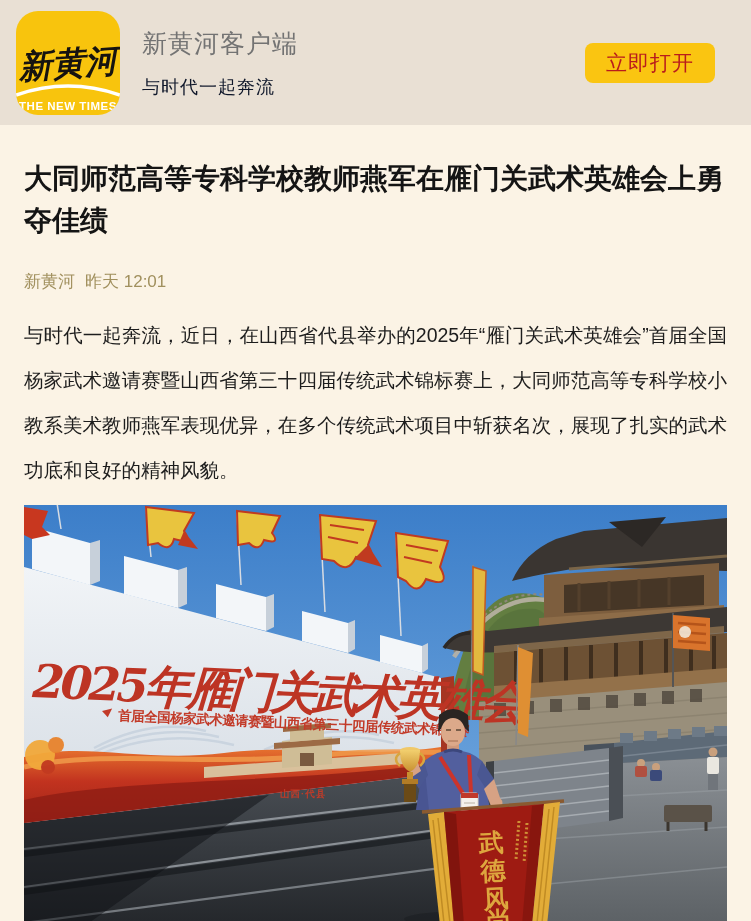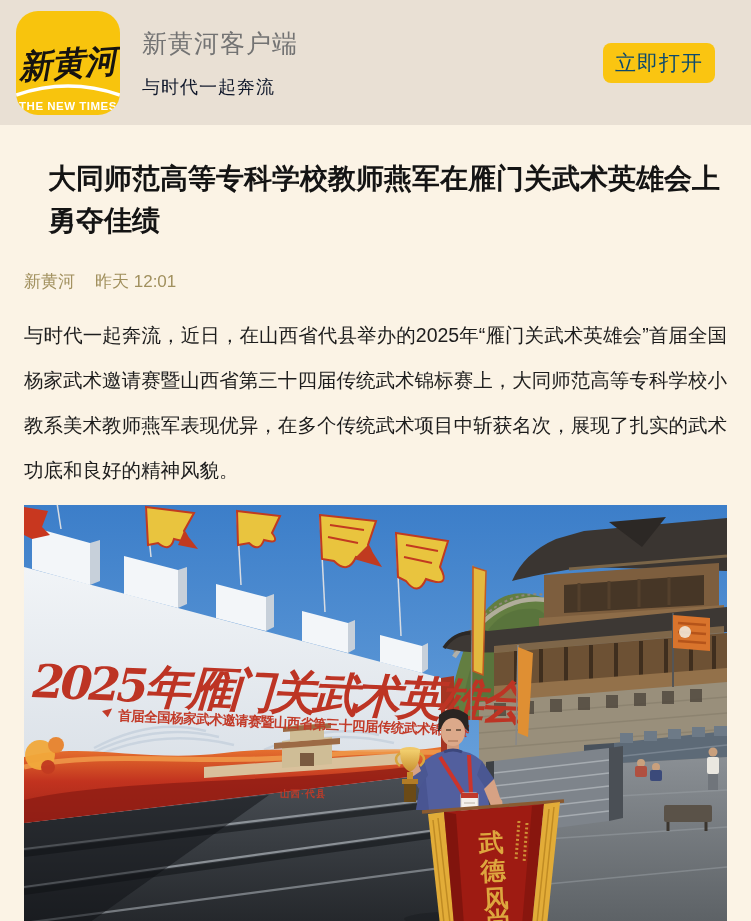--- a/index.html
+++ b/index.html
@@ -19,34 +19,34 @@
   .logo {
     width:104px; height:104px; border-radius:22px;
     background:#F8C40D; overflow:hidden; flex-shrink:0;
     cursor:pointer;
   }
   .logo svg { display:block; width:104px; height:104px; }
   .app-meta { margin-left:22px; flex:1; min-width:0; }
   .app-name { font-size:25px; color:#737373; font-weight:400; letter-spacing:1px; }
   .app-slogan { font-size:18px; color:#0f172a; margin-top:15px; letter-spacing:1px; }
   .open-btn {
-    width:112px; height:40px; border:none; border-radius:8px;
-    background:#FAC511; color:#0c4a6e;
+    width:130px; height:40px; border:none; border-radius:8px;
+    background:#FAC511; color:#b91c1c;
     font-size:21px; font-family:inherit; letter-spacing:1px;
     display:flex; align-items:center; justify-content:center;
     cursor:pointer; flex-shrink:0;
   }
   
   .article { padding:0 24px; }
   .article h1 {
     margin-top:33px;
-    font-size:28px; line-height:42px; font-weight:600; color:#141414;margin-left:24px;
+    font-size:28px; line-height:42px; font-weight:600; color:#141414;
   }
   .byline { margin-top:28px; font-size:17px; color:#A1905E; }
-  .byline .time { margin-left:20px; }
+  .byline .time { margin-left:10px; }
   .article p.body-text {
     margin-top:20px;
     font-size:19.5px; line-height:45px; color:#1d1d1d;
     text-align:justify;
   }
   .photo-wrap { margin-top:12px; width:703px; height:420px; cursor:pointer; }
   .photo-wrap svg { display:block; width:703px; height:420px; }
   .serifText { font-family:"DejaVu Serif","Liberation Serif",serif; }
 </style>
 </head>

